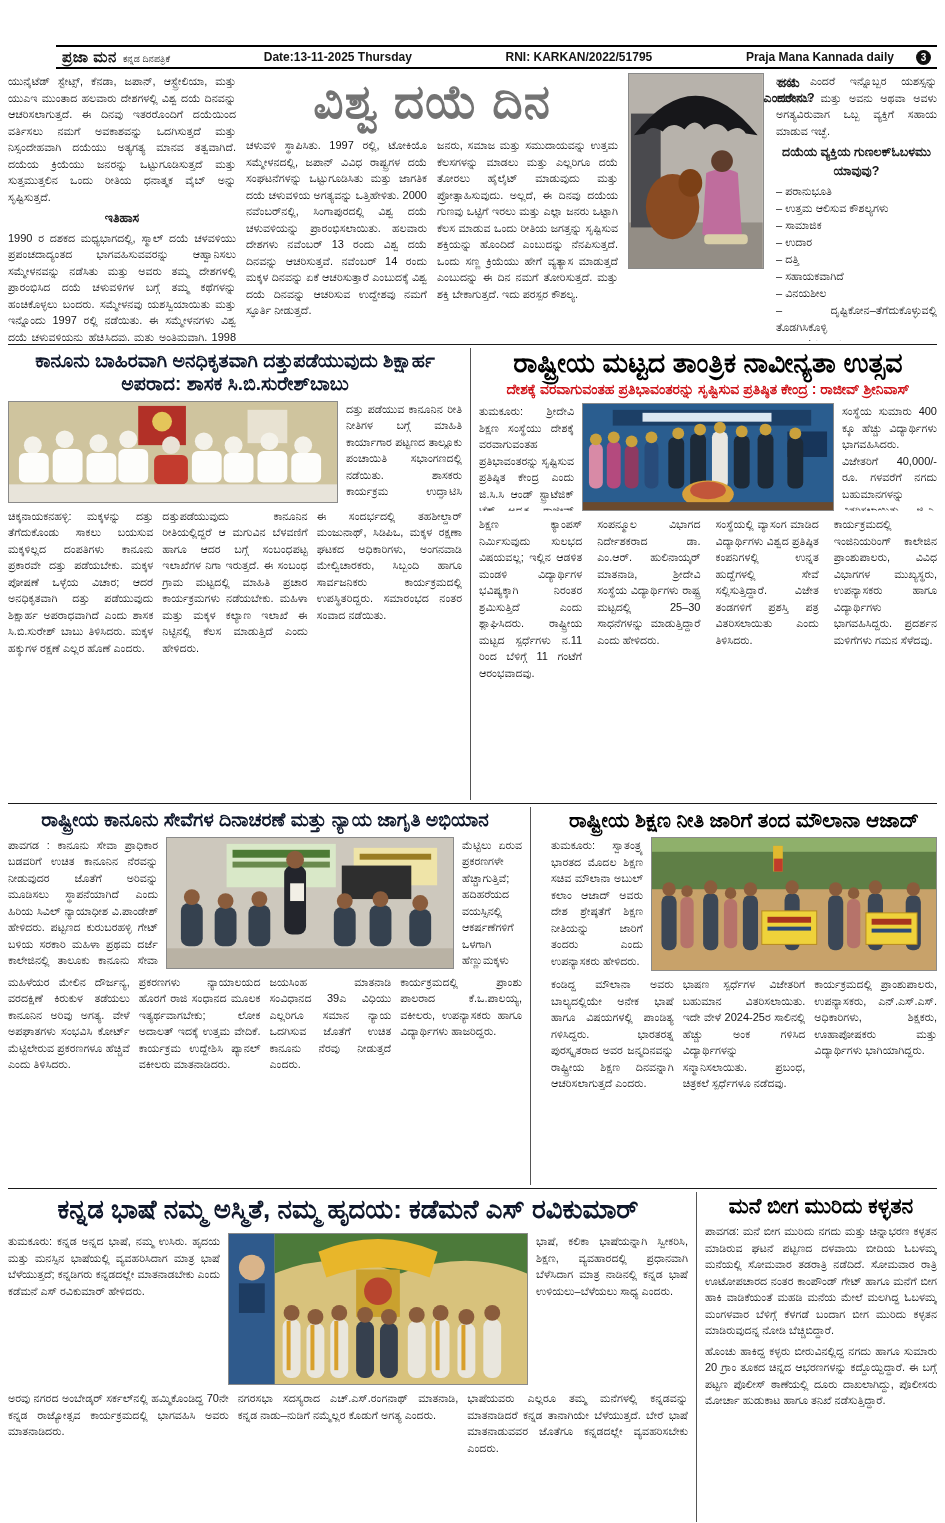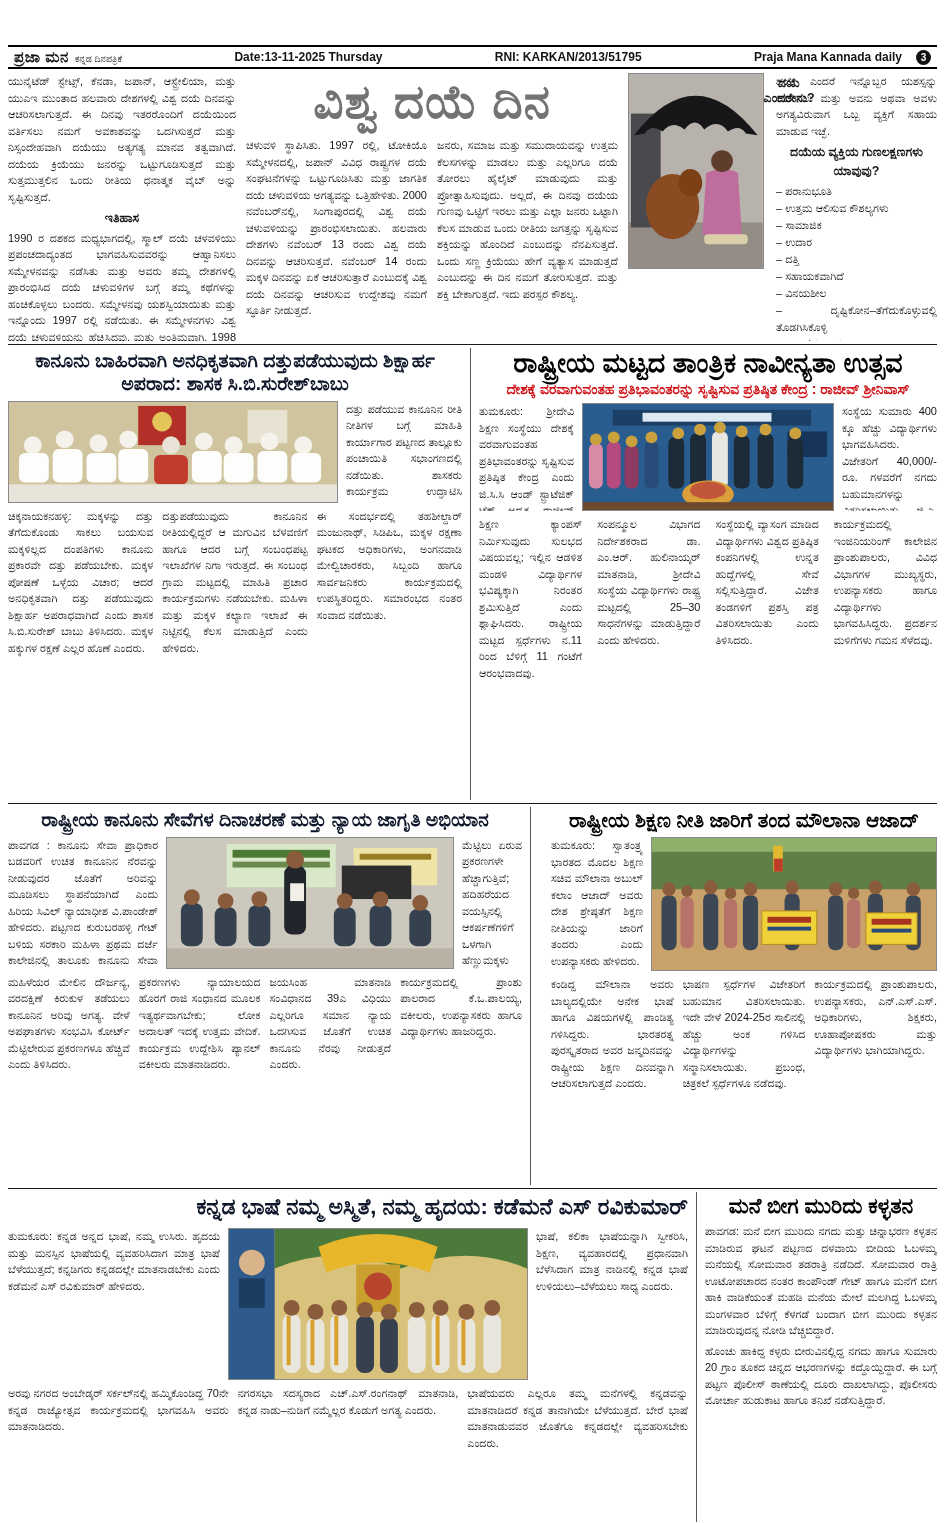--- a/index.html
+++ b/index.html
@@ -2,26 +2,26 @@
 <html><head>
 <meta charset="utf-8">
 <style>
   * { box-sizing: border-box; margin: 0; padding: 0; }
   html,body { background:#ffffff; }
   body { width:945px; font-family:"Liberation Sans", sans-serif; color:#141414; }
   .page { width:945px; height:1523px; padding:45px 8px 6px 8px; overflow:hidden; background:#fff; }
 
   
   .masthead { border-top:2px solid #000; border-bottom:2px solid #000; height:24px;
-              display:flex; align-items:center; justify-content:space-between; padding:1px 6px; }
+              display:flex; align-items:center; justify-content:space-between; padding:1px 6px;margin-left:48px; }
   .mh-left { display:flex; align-items:baseline; gap:6px; }
   .mh-logo { font-weight:bold; font-size:15px; letter-spacing:.5px; }
   .mh-sub { font-size:9.5px; }
   .mh-date, .mh-rni, .mh-paper { font-size:12px; font-weight:bold; }
-  .mh-right { display:flex; align-items:center; gap:14px; }
+  .mh-right { display:flex; align-items:center; gap:22px; }
   .page-badge { width:15px; height:15px; border-radius:50%; background:#111; color:#fff;
                 font-size:10px; font-weight:bold; display:flex; align-items:center; justify-content:center; }
 
   .rule { border:none; border-top:1.5px solid #1a1a1a; margin:3px 0; }
   .vdiv { border-left:1px solid #555; }
 
   .bt { font-size:11px; line-height:1.5; text-align:justify; overflow:hidden; }
   .bt p { margin-bottom:4px; }
   .subhead-sm { font-weight:bold; text-align:center; font-size:12.5px; margin:2px 0; }
 
@@ -75,40 +75,40 @@
   .azad-h { font-size:20px; margin:2px 0 5px 0; }
   .azad-row { display:flex; gap:8px; height:134px; margin-bottom:5px; }
   .azad-c1 { width:92px; }
   .azad-ph { flex:1; height:134px; }
   .azad-cols { height:182px; }
 
   
   .sec4 { display:flex; height:330px; overflow:hidden; }
   .sec4-left { width:688px; padding-right:8px; }
   .sec4-right { flex:1; padding-left:8px; }
-  .kan-h { font-size:22px; margin:2px 0 6px 0;text-align:right; }
+  .kan-h { font-size:26px; margin:2px 0 6px 0; }
   .kan-row { display:flex; gap:8px; height:152px; margin-bottom:5px;margin-top:8px; }
   .kan-c1 { width:212px; }
   .kan-ph { width:300px; height:152px; }
   .kan-side { flex:1; }
   .kan-cols { height:128px; }
   .theft-h { font-size:21px; margin:2px 0 5px 0; }
 </style>
 </head>
 <body>
 
 <div class="page">
 
   <header class="masthead">
     <div class="mh-left">
       <span class="mh-logo">ಪ್ರಜಾ ಮನ</span>
       <span class="mh-sub">ಕನ್ನಡ ದಿನಪತ್ರಿಕೆ</span>
     </div>
     <span class="mh-date">Date:13-11-2025 Thursday</span>
-    <span class="mh-rni">RNI: KARKAN/2013/51795</span>
+    <span class="mh-rni">RNI: KARKAN/2022/51795</span>
     <div class="mh-right">
       <span class="mh-paper">Praja Mana Kannada daily</span>
       <span class="page-badge">3</span>
     </div>
   </header>
 
   <section class="sec1">
     <div class="s1c1 bt">
       <p>ಯುನೈಟೆಡ್ ಸ್ಟೇಟ್ಸ್, ಕೆನಡಾ, ಜಪಾನ್, ಆಸ್ಟ್ರೇಲಿಯಾ, ಮತ್ತು ಯುಎಇ ಮುಂತಾದ ಹಲವಾರು ದೇಶಗಳಲ್ಲಿ ವಿಶ್ವ ದಯೆ ದಿನವನ್ನು ಆಚರಿಸಲಾಗುತ್ತದೆ. ಈ ದಿನವು ಇತರರೊಂದಿಗೆ ದಯೆಯಿಂದ ವರ್ತಿಸಲು ನಮಗೆ ಅವಕಾಶವನ್ನು ಒದಗಿಸುತ್ತದೆ ಮತ್ತು ನಿಸ್ಸಂದೇಹವಾಗಿ ದಯೆಯು ಅತ್ಯಗತ್ಯ ಮಾನವ ತತ್ವವಾಗಿದೆ. ದಯೆಯ ಕ್ರಿಯೆಯು ಜನರನ್ನು ಒಟ್ಟುಗೂಡಿಸುತ್ತದೆ ಮತ್ತು ಸುತ್ತಮುತ್ತಲಿನ ಒಂದು ರೀತಿಯ ಧನಾತ್ಮಕ ವೈಬ್ ಅನ್ನು ಸೃಷ್ಟಿಸುತ್ತದೆ.</p>
       <div class="subhead-sm">ಇತಿಹಾಸ</div>
@@ -136,21 +136,21 @@
           <circle cx="94" cy="88" r="11" fill="#5f3d2c"></circle>
           <rect x="76" y="162" width="44" height="10" rx="4" fill="#d9cfa8"></rect>
         </svg>
       </div>
       <div class="cap">ದಯೆ ಎಂದರೇನು?</div>
       <div class="bt" style="flex:1">ಇದು ಸ್ನೇಹಪರ, ಉದಾರ ಮತ್ತು ಪರಿಗಣನೆ ಎಂದು ವ್ಯಾಖ್ಯಾನಿಸಲಾದ ಗುಣವಾಗಿದೆ. ದಯೆಗೆ ಸಂಬಂಧಿಸಿದ ಪದಗಳು ವಾತ್ಸಲ್ಯ, ಉಷ್ಣತೆ, ಸೌಮ್ಯತೆ, ಕಾಳಜಿ, ಇತ್ಯಾದಿ. ದಯೆ ತೋರಲು ಧೈರ್ಯ ಮತ್ತು ಶಕ್ತಿ ಬೇಕಾಗುತ್ತದೆ. ಇದು ಪರಸ್ಪರ ಕೌಶಲ್ಯ.</div>
     </div>
 
     <div class="s1c4 bt">
       <p>ದಯೆ ಎಂದರೆ ಇನ್ನೊಬ್ಬರ ಯಶಸ್ಸನ್ನು ಆಚರಿಸಲು ಮತ್ತು ಅವನು ಅಥವಾ ಅವಳು ಅಗತ್ಯವಿರುವಾಗ ಒಬ್ಬ ವ್ಯಕ್ತಿಗೆ ಸಹಾಯ ಮಾಡುವ ಇಚ್ಛೆ.</p>
-      <div class="subhead-sm">ದಯೆಯ ವ್ಯಕ್ತಿಯ ಗುಣಲಕ್ಷಣಗಳು ಯಾವುವು?</div>
+      <div class="subhead-sm">ದಯೆಯ ವ್ಯಕ್ತಿಯ ಗುಣಲಕ್ಓಬಳಮು ಯಾವುವು?</div>
       <div class="qlist">
         <div>– ಪರಾನುಭೂತಿ</div>
         <div>– ಉತ್ತಮ ಆಲಿಸುವ ಕೌಶಲ್ಯಗಳು</div>
         <div>– ಸಾಮಾಜಿಕ</div>
         <div>– ಉದಾರ</div>
         <div>– ದತ್ತಿ</div>
         <div>– ಸಹಾಯಕವಾಗಿದೆ</div>
         <div>– ವಿನಯಶೀಲ</div>
         <div>– ದೃಷ್ಟಿಕೋನ–ತೆಗೆದುಕೊಳ್ಳುವಲ್ಲಿ ತೊಡಗಿಸಿಕೊಳ್ಳಿ</div>
         <div>– ಕಾಳಜಿ/ಪೋಷಣೆ</div>

